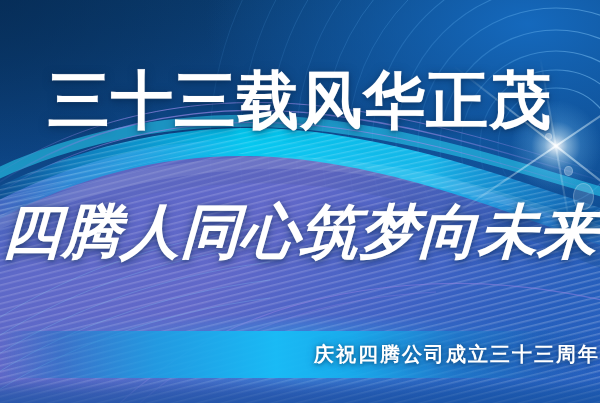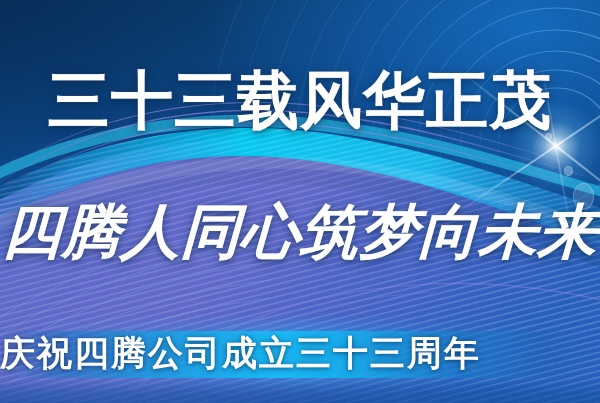--- a/index.html
+++ b/index.html
@@ -143,25 +143,25 @@
     font-size: 59px;
     line-height: 64px;
     letter-spacing: 0.5px;
     font-style: italic;
     transform: skewX(-2deg);
   }
   .subtitle {
     position: absolute;
     left: 0; right: 0;
     top: 337px;
-    text-align: left;
+    text-align: right;
     color: #ffffff;
     font-family: "Liberation Serif", "DejaVu Serif", serif;
     font-weight: 700;
-    font-size: 35px;
+    font-size: 20px;
     line-height: 34px;
     letter-spacing: 2px;
     white-space: nowrap;
     text-shadow: 0 1px 4px rgba(4,40,84,0.6), 0 0 10px rgba(10,60,110,0.35);
   }
 
   
   .bottom-strip {
     position: absolute;
     left: 0; right: 0; bottom: 0; height: 25px;

